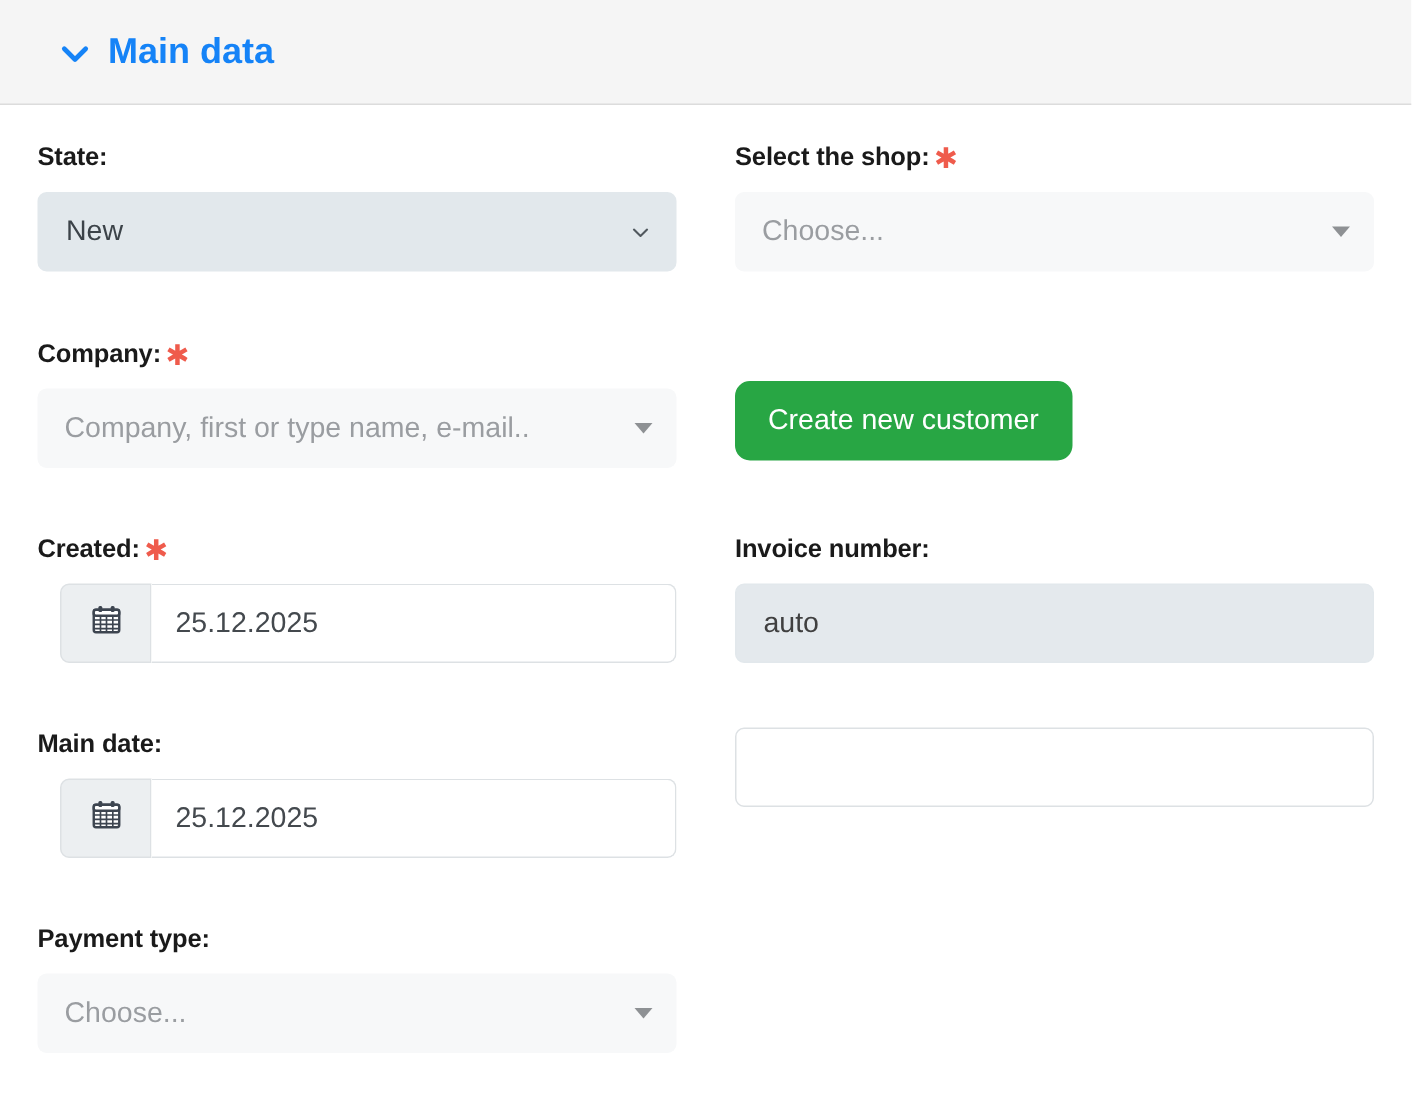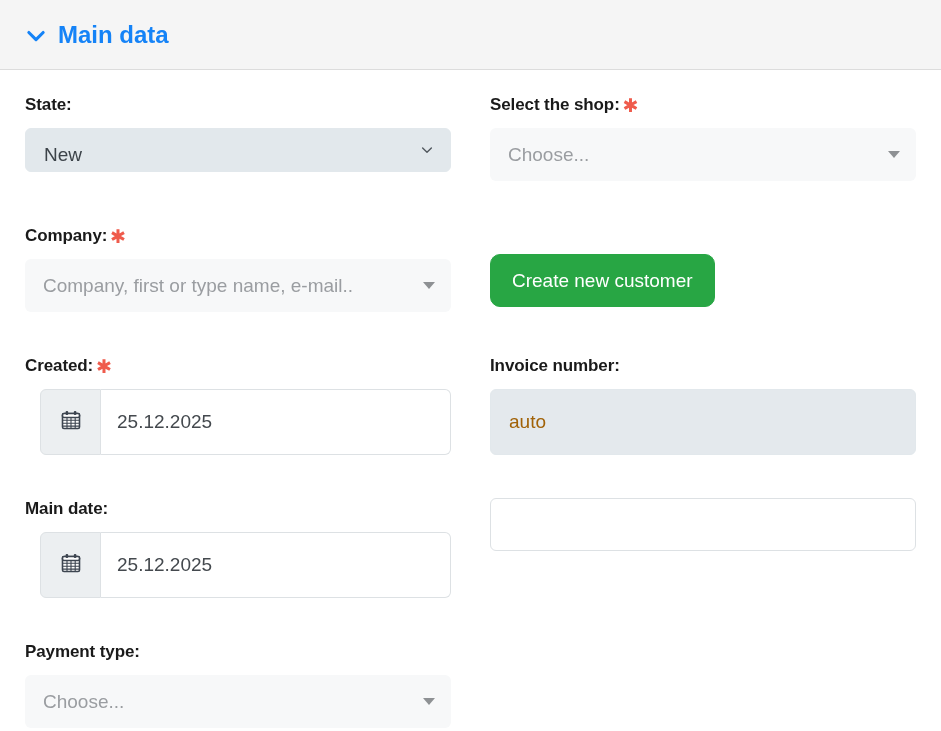--- a/index.html
+++ b/index.html
@@ -18,21 +18,21 @@
     overflow: hidden;
   }
 
   
   .panel-header {
     height: 70px;
     background: #f5f5f5;
     border-bottom: 1px solid #dcdcdc;
     display: flex;
     align-items: center;
-    padding: 0 0 0 25px;
+    padding: 0 0 0 39px;
   }
   .panel-header-link {
     display: flex;
     align-items: center;
     gap: 11px;
     color: #1583f7;
     font-size: 24px;
     font-weight: bold;
     text-decoration: none;
     cursor: pointer;
@@ -80,21 +80,21 @@
     font-size: 19px;
     line-height: 1;
     margin-left: 3px;
     position: relative;
     top: 2px;
   }
 
   
   .native-select {
     width: 100%;
-    height: 44px;
+    height: 53px;
     background: #e2e8ec;
     border: 1px solid #e2e8ec;
     border-radius: 6px;
     font-family: "Liberation Sans", "DejaVu Sans", sans-serif;
     font-size: 19px;
     color: #3c4349;
     padding: 0 38px 0 18px;
     appearance: none;
     -webkit-appearance: none;
     -moz-appearance: none;
@@ -145,21 +145,21 @@
     border-left: 6px solid transparent;
     border-right: 6px solid transparent;
     border-top: 7px solid #8e9194;
     margin-left: 6px;
   }
 
   
   .input-group {
     display: flex;
     width: 100%;
-    height: 66px;
+    height: 53px;
     padding-left: 15px;
   }
   .input-group-prepend {
     width: 61px;
     flex: 0 0 61px;
     background: #eceff1;
     border: 1px solid #dde1e4;
     border-right: 1px solid #dde1e4;
     border-radius: 6px 0 0 6px;
     display: flex;
@@ -189,27 +189,27 @@
     border-radius: 6px;
     background: #ffffff;
     font-family: "Liberation Sans", "DejaVu Sans", sans-serif;
     font-size: 19px;
     color: #44494e;
     padding: 0 18px;
     outline: none;
   }
   .form-control-disabled {
     width: 100%;
-    height: 66px;
+    height: 53px;
     border: 1px solid #e2e8ec;
     border-radius: 6px;
     background: #e4e9ed;
     font-family: "Liberation Sans", "DejaVu Sans", sans-serif;
     font-size: 19px;
-    color: #a16207;
+    color: #404040;
     padding: 0 18px;
     outline: none;
   }
 
   
   .btn-success {
     height: 53px;
     background: #28a644;
     border: 1px solid #28a644;
     border-radius: 10px;

